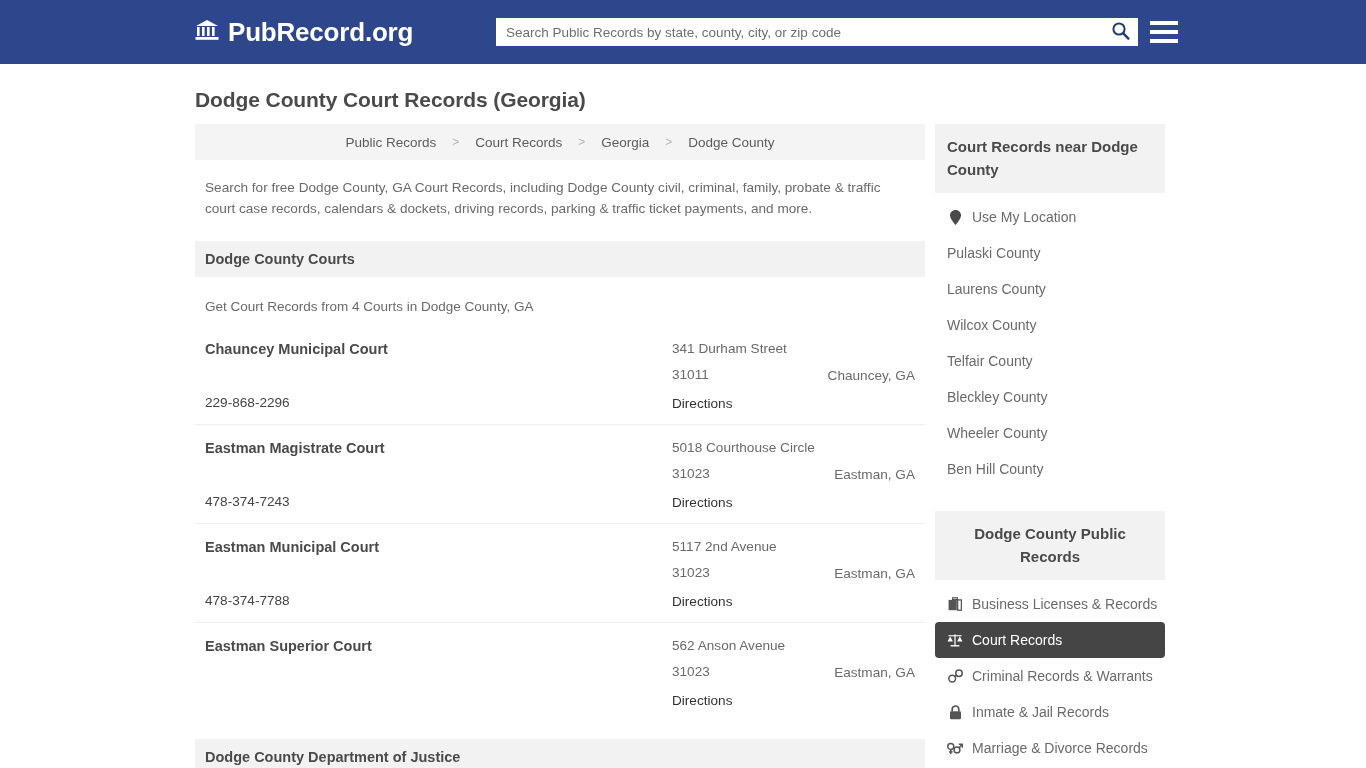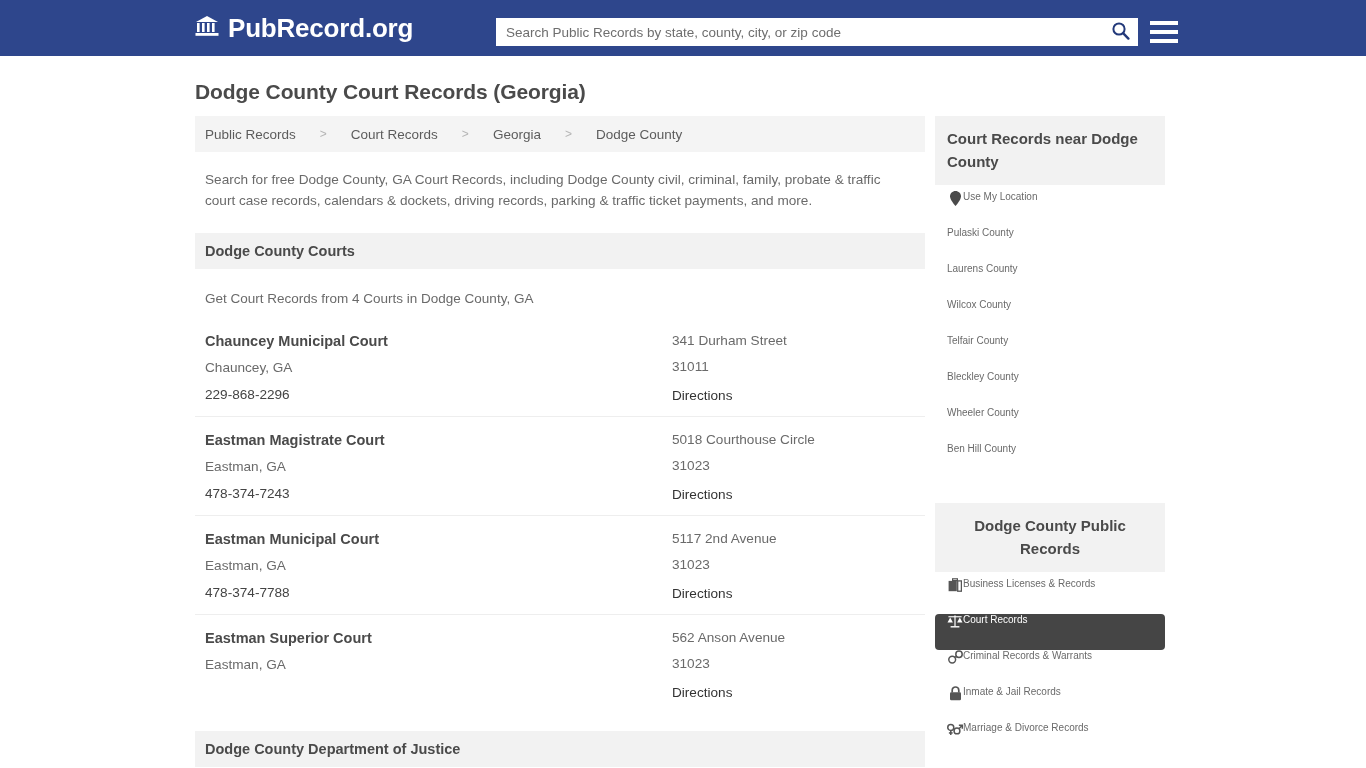--- a/index.html
+++ b/index.html
@@ -6,21 +6,21 @@
   html, body {
     width: 1366px; height: 768px;
     overflow: hidden;
     background: #ffffff;
     font-family: "Liberation Sans", sans-serif;
     -webkit-font-smoothing: antialiased;
   }
 
   
   .site-header {
-    height: 56px;
+    height: 64px;
     background: #2E468C;
     display: flex;
     align-items: center;
     position: relative;
   }
   .brand {
     display: flex;
     align-items: center;
     gap: 9px;
     margin-left: 195px;
@@ -109,22 +109,23 @@
     width: 230px;
   }
 
   
   .breadcrumb {
     background: #f4f4f4;
     height: 36px;
     display: flex;
     align-items: center;
     padding: 0 10px;
-    gap: 24px;
+    gap: 16px;
     font-size: 13.5px;
+    justify-content: center;
   }
   .crumb { color: #5c5c5c; text-decoration: none; cursor: pointer; white-space: nowrap; }
   .crumb-sep { color: #b5b5b5; font-size: 12px; }
 
   .intro {
     margin-top: 17px;
     padding: 0 10px;
     font-size: 13.6px;
     line-height: 21px;
     color: #6a6a6a;
@@ -162,20 +163,21 @@
   .court-name {
     font-size: 14.5px;
     font-weight: bold;
     color: #4a4a4a;
     margin-bottom: 11px;
   }
   .court-city {
     font-size: 13.6px;
     color: #6a6a6a;
     margin-bottom: 12px;
+    text-align: right;
   }
   .court-phone {
     font-size: 13.6px;
     color: #444444;
   }
   .court-right {
     position: absolute;
     left: 477px;
     top: 15px;
   }
@@ -200,24 +202,25 @@
     background: #f2f2f2;
     padding: 11px 12px 12px 12px;
     font-size: 15px;
     font-weight: bold;
     color: #4a4a4a;
     line-height: 23px;
   }
   .side-list { margin-top: 6px; }
   .side-item {
     display: flex;
-    align-items: flex-start;
+    align-items: center;
+    gap: 9px;
     height: 36px;
     padding: 0 12px;
-    font-size: 10px;
+    font-size: 14px;
     color: #6a6a6a;
     cursor: pointer;
     border-radius: 4px;
     text-decoration: none;
   }
   .side-item.active {
     background: #454545;
     color: #ffffff;
   }
   .side-icon {

